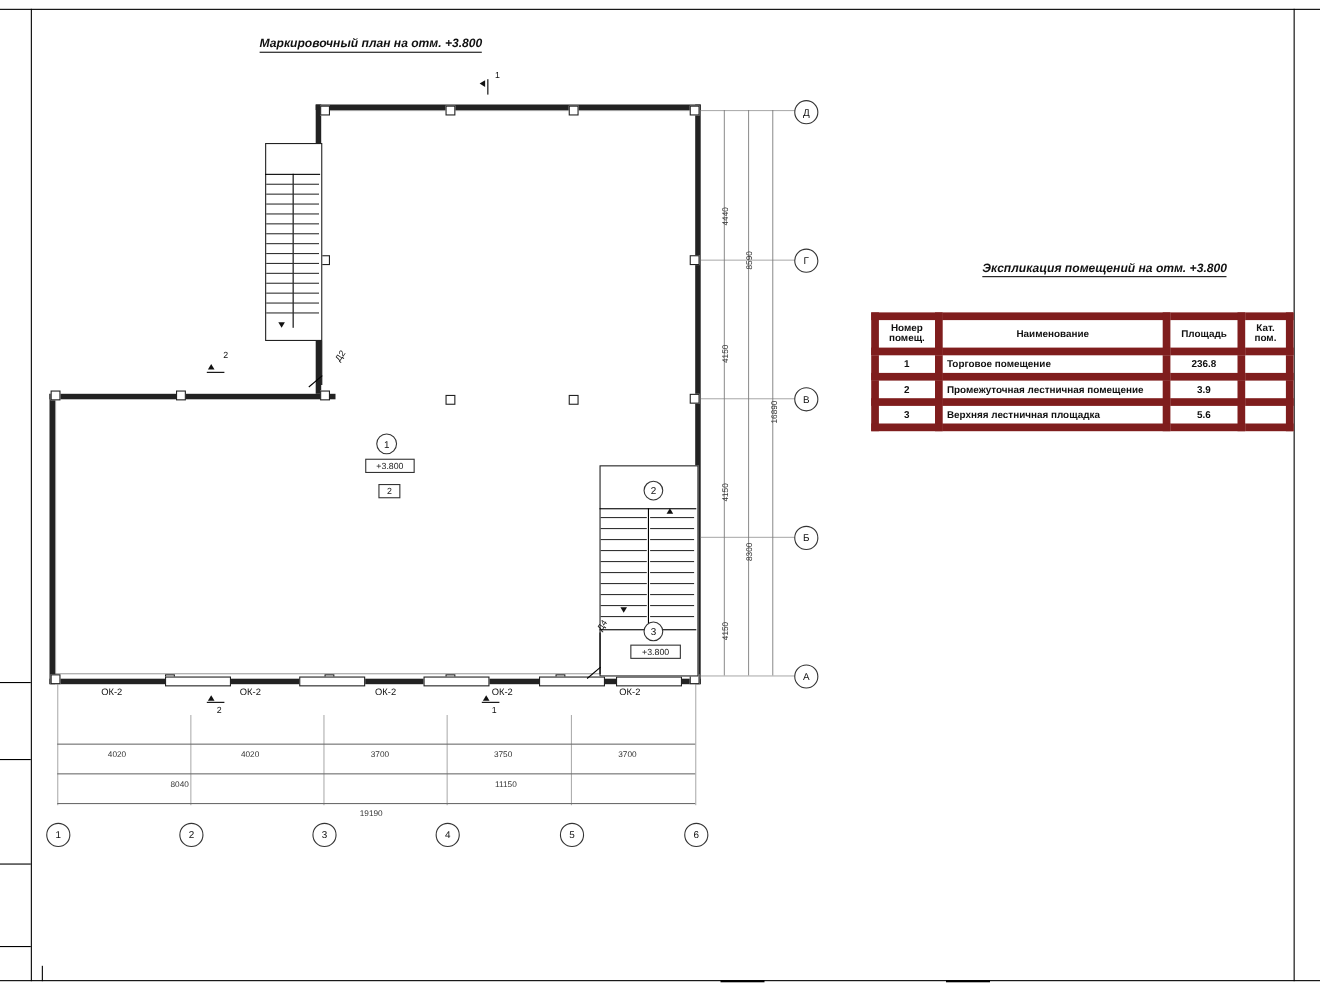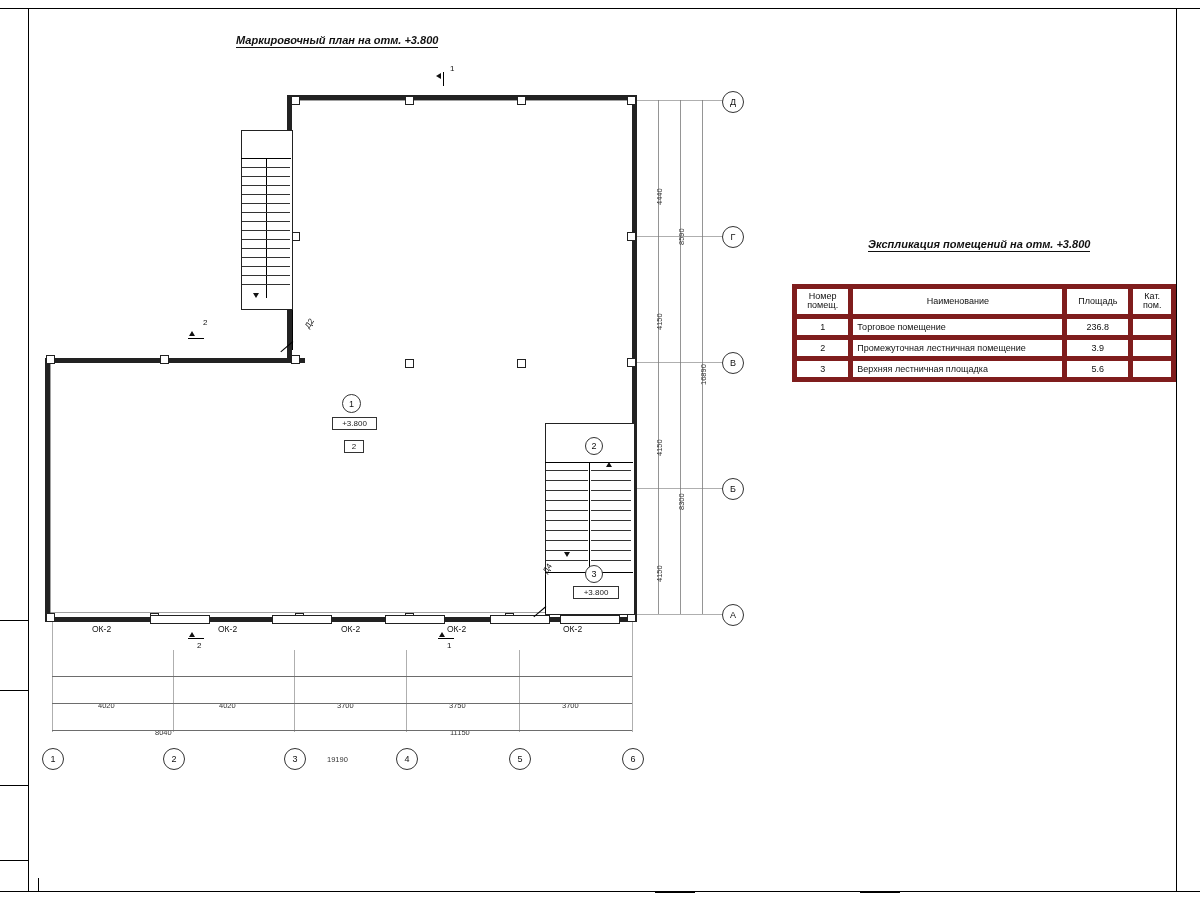--- a/index.html
+++ b/index.html
@@ -45,32 +45,32 @@
   
   .wall { position:absolute; background:#222; }
   .wall-hollow { position:absolute; border:1px solid #222; background:#fff; }
 
   
   table.spec {
     position:absolute; border-collapse:collapse; font-size:9px;
     background:#fff;
   }
   table.spec th, table.spec td {
-    border:5px solid #7f1d1d; padding:3px 4px; font-weight:normal; color:#111;
+    border:7px solid #7f1d1d; padding:3px 4px; font-weight:bold; color:#111;
   }
   table.spec th { text-align:center; font-size:9px; line-height:1.05; }
   td.c { text-align:center; }
   td.l { text-align:left; }
   td.r { text-align:right; }
 
   .notes { position:absolute; font-size:9px; line-height:1.35; color:#111; }
   .notes div { white-space:nowrap; }
 
   .dimline { position:absolute; height:1px; background:#6d6d6d; }
-  .dimtxt { position:absolute; font-size:7.5px; color:#333; white-space:nowrap;margin-top:20px; }
+  .dimtxt { position:absolute; font-size:7.5px; color:#333; white-space:nowrap; }
   .vtxt { position:absolute; font-size:7.5px; color:#333; white-space:nowrap;
           transform-origin:left top; transform:rotate(-90deg); }
 
   .window-mark { position:absolute; font-size:8.5px; color:#111; white-space:nowrap; }
   .doormark { position:absolute; font-size:8px; color:#111; white-space:nowrap;
               transform-origin:left top; transform:rotate(-55deg); }
 
   .secmark { position:absolute; font-size:8px; color:#111; }
   .arrowL { position:absolute; width:0;height:0;
             border-top:3px solid transparent; border-bottom:3px solid transparent;
@@ -282,21 +282,21 @@
   <div class="dimline" style="left:52px;top:730px;width:580px;"></div>
   <div class="dimtxt" style="left:327px;top:735px;">19190</div>
 
   <div class="circ" style="left:42px;top:748px;width:20px;height:20px;">1</div>
   <div class="circ" style="left:163px;top:748px;width:20px;height:20px;">2</div>
   <div class="circ" style="left:284px;top:748px;width:20px;height:20px;">3</div>
   <div class="circ" style="left:396px;top:748px;width:20px;height:20px;">4</div>
   <div class="circ" style="left:509px;top:748px;width:20px;height:20px;">5</div>
   <div class="circ" style="left:622px;top:748px;width:20px;height:20px;">6</div>
 
-  <div class="title-it" style="left:868px;top:238px;">Экспликация помещений на отм. +3.800</div>
+  <div class="title-it" style="left:893px;top:238px;">Экспликация помещений на отм. +3.800</div>
 
   <table class="spec" style="left:792px;top:284px;width:384px;">
     <thead>
       <tr>
         <th style="width:46px;">
           <span>Номер</span><br>
           <span>помещ.</span>
         </th>
         <th style="width:230px;">Наименование</th>
         <th style="width:56px;">Площадь</th>

